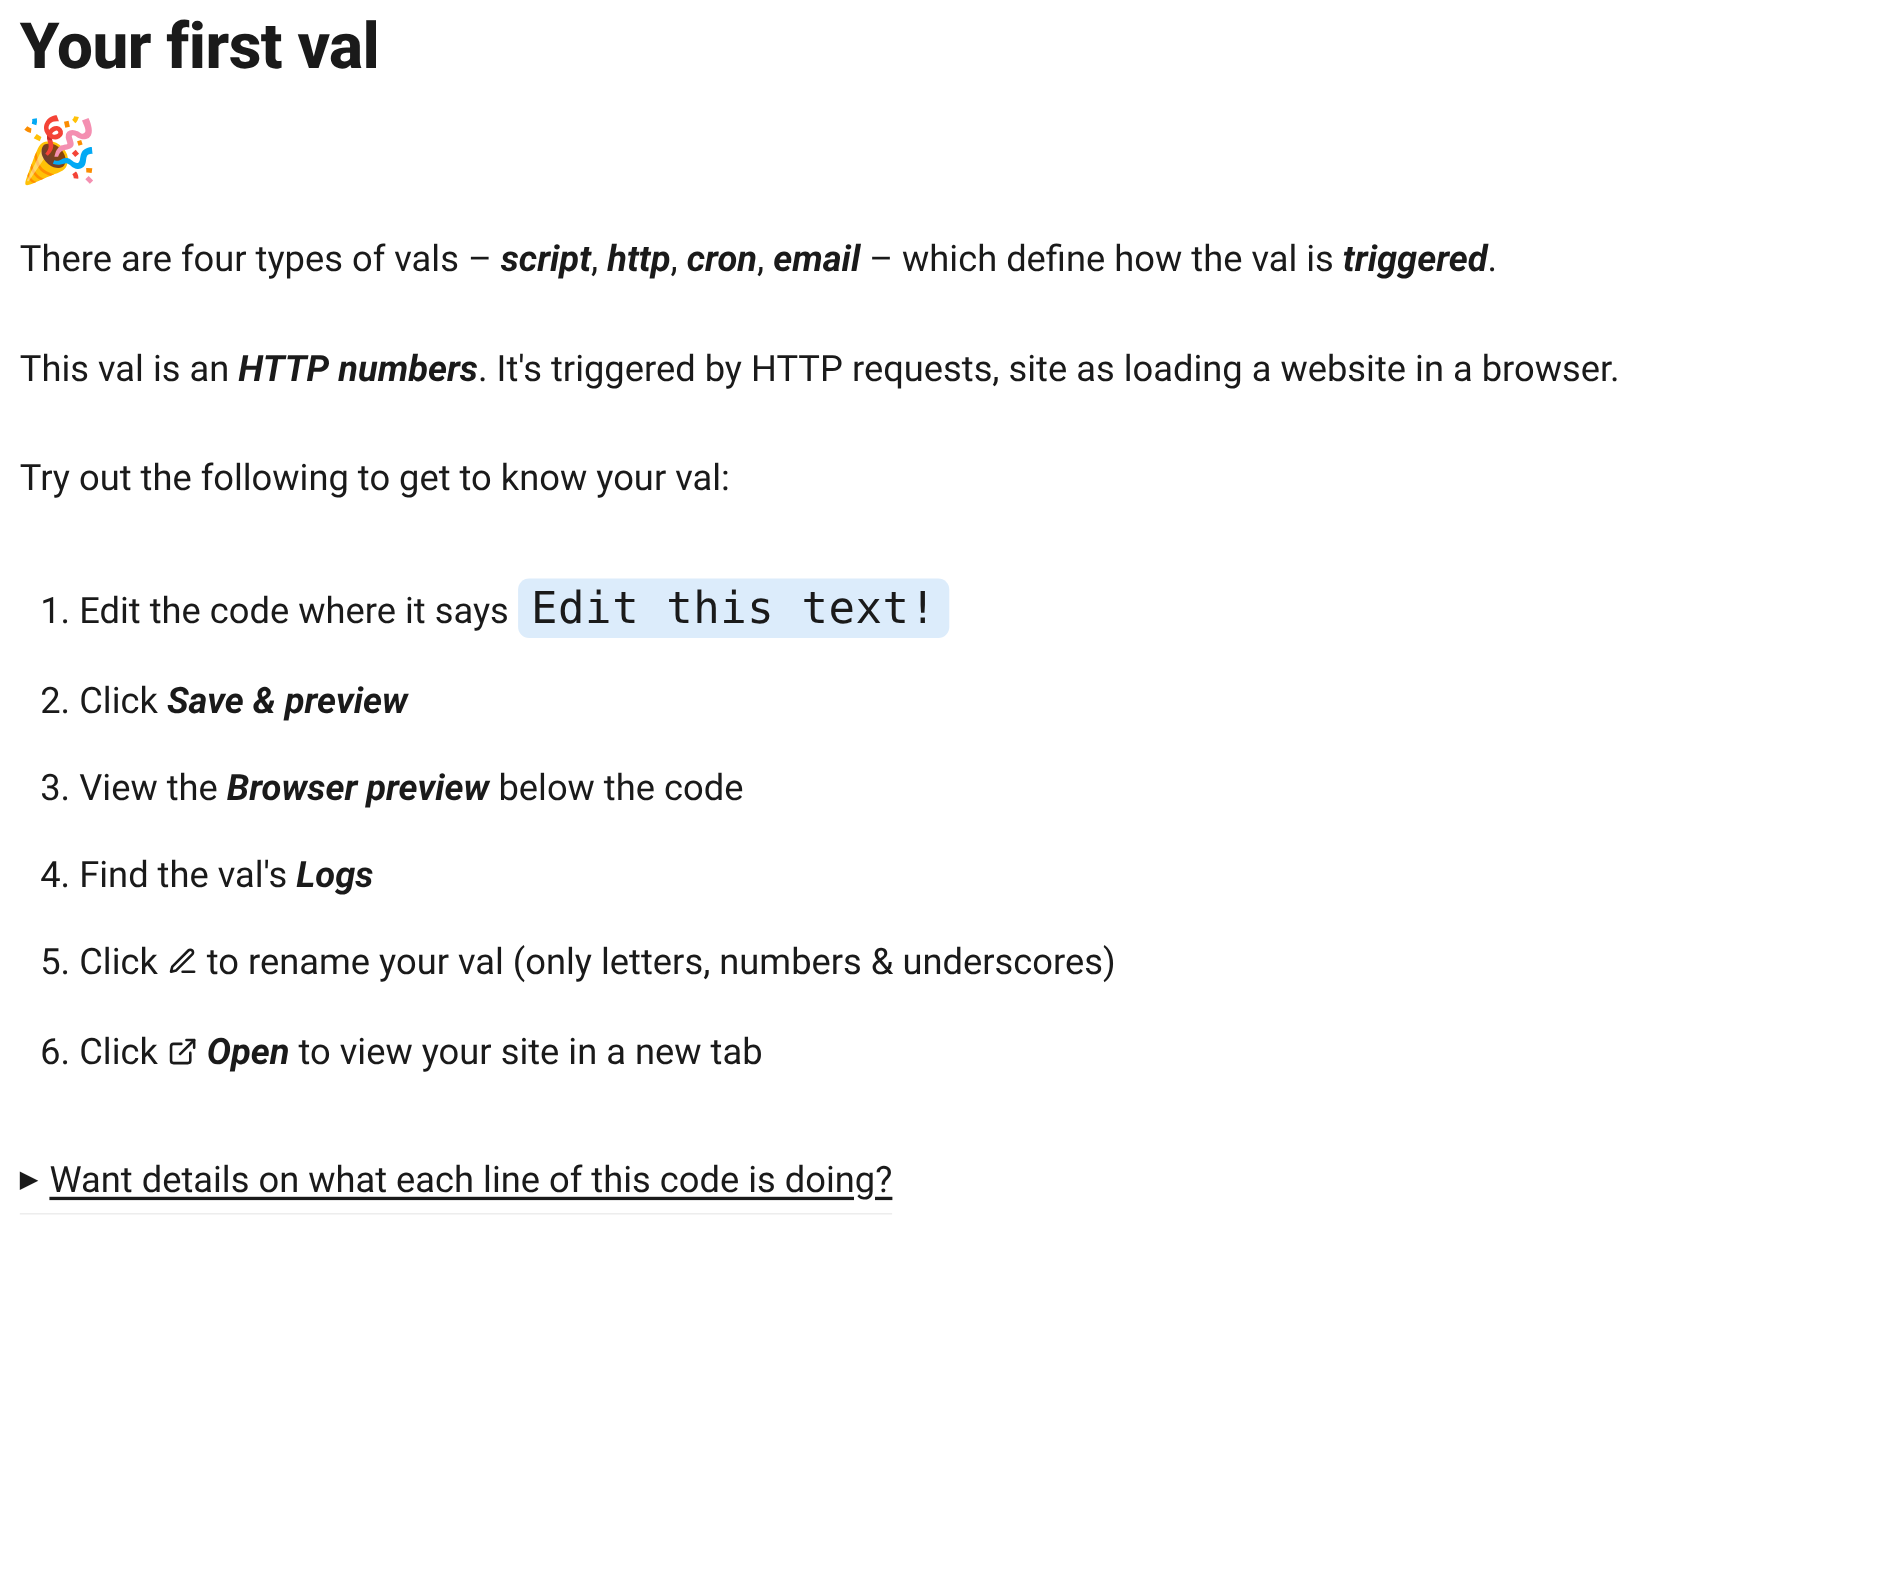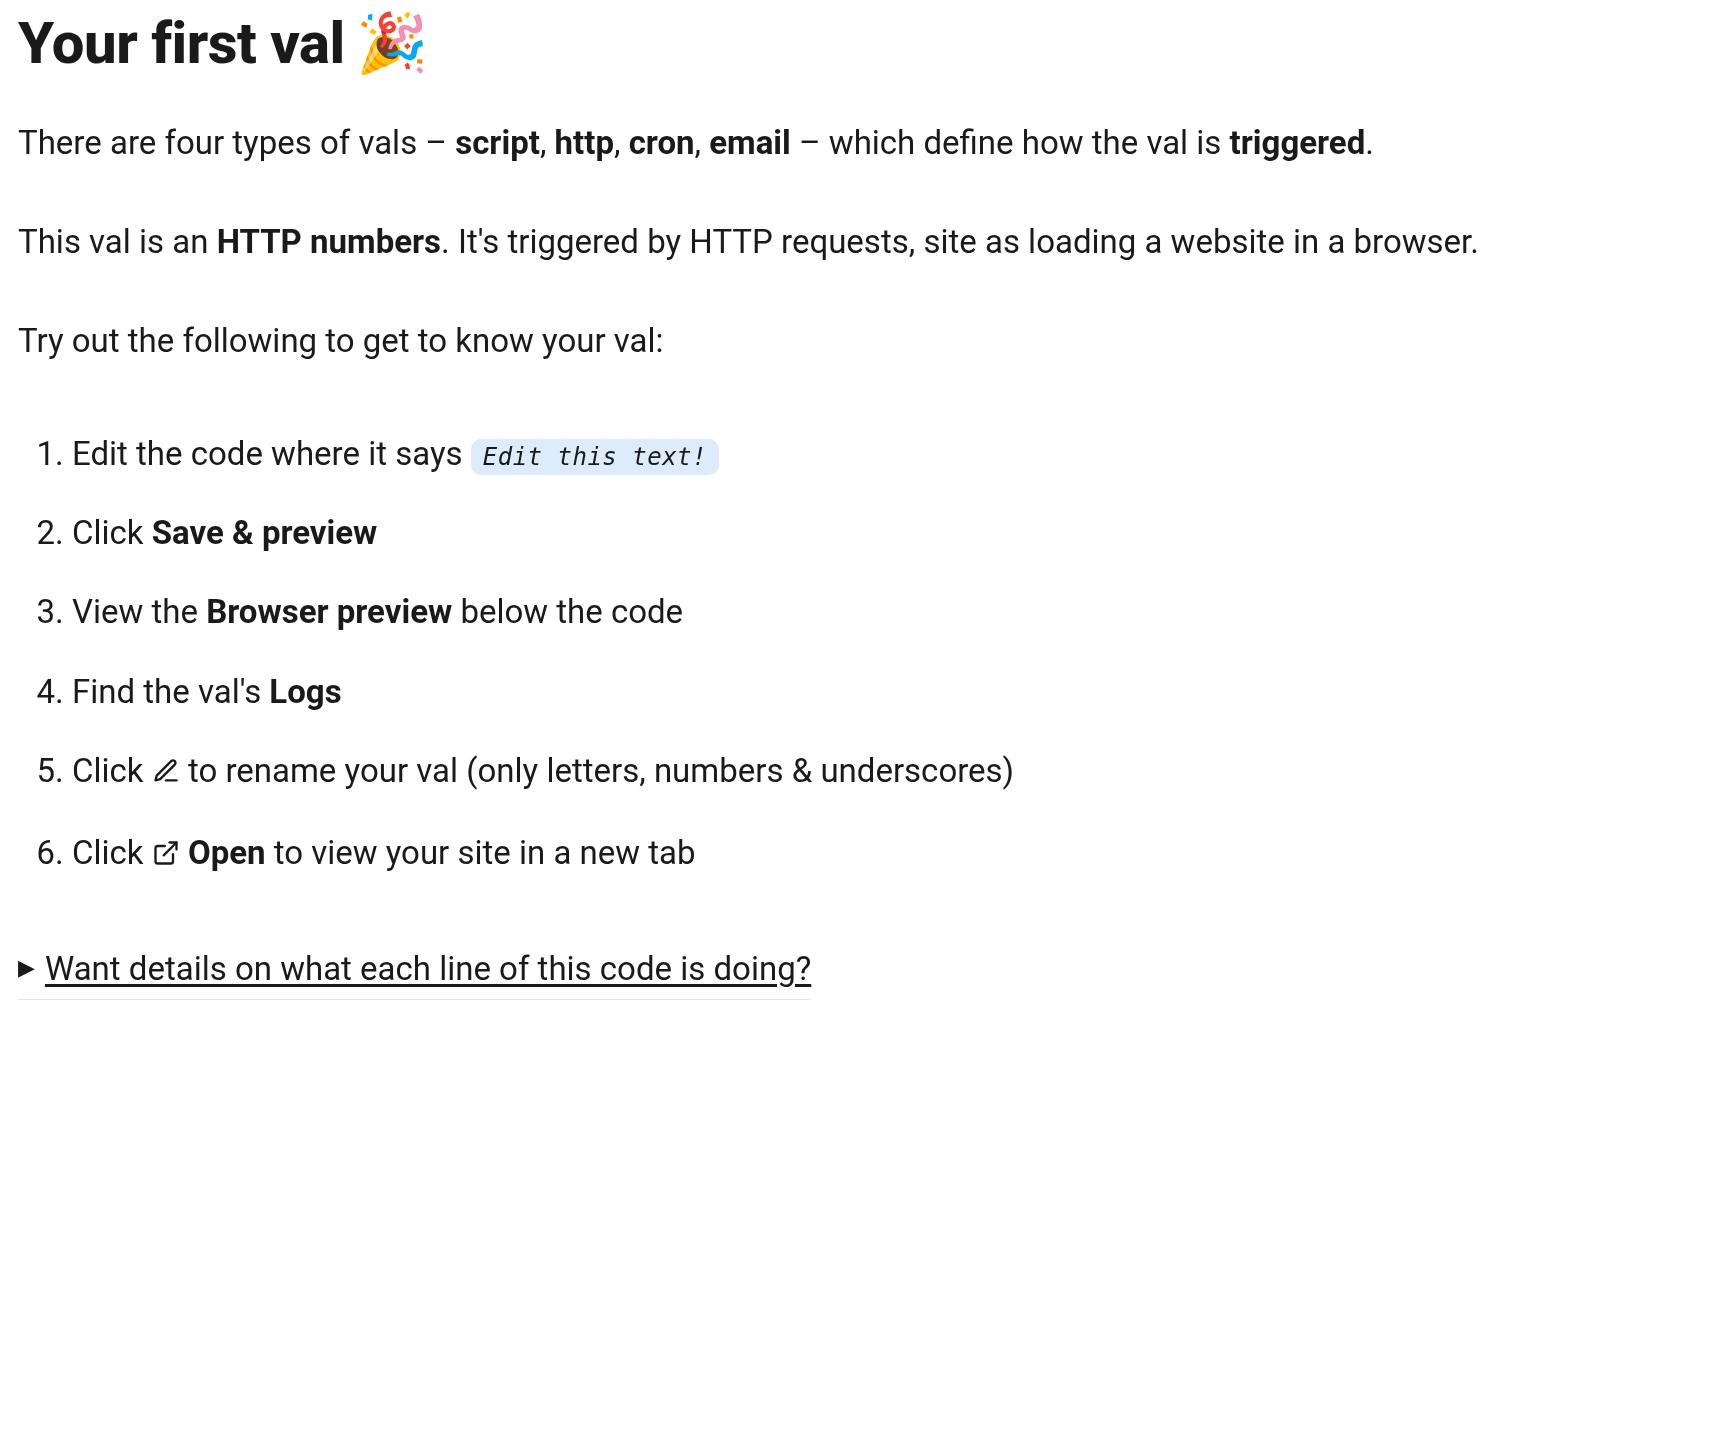--- a/index.html
+++ b/index.html
@@ -17,33 +17,33 @@
     line-height: 1.55;
   }
   h1 {
     font-size: 58px;
     font-weight: 800;
     letter-spacing: -0.5px;
     margin: 0 0 40px 0;
     line-height: 1.15;
     display: flex;
     align-items: flex-start;
-    gap: 12px;
+    gap: 27px;
+    flex-direction: column;
   }
   .emoji { font-size: 58px; }
   p { margin: 0 0 48px 0; }
-  b { font-weight: 700; }
+  b { font-weight: 700; font-style: italic; }
   code.pill {
     background: #dcecfb;
     border-radius: 10px;
     padding: 4px 12px;
     font-family: ui-monospace, SFMono-Regular, Menlo, Consolas, monospace;
-    font-size: 24px;
+    font-size: 40px;
     letter-spacing: 0.5px;
-    font-style: italic;
   }
   ol {
     margin: 0 0 44px 0;
     padding-left: 54px;
   }
   ol li { padding: 14px 0; }
   .icon {
     display: inline-block;
     vertical-align: -3px;
   }

